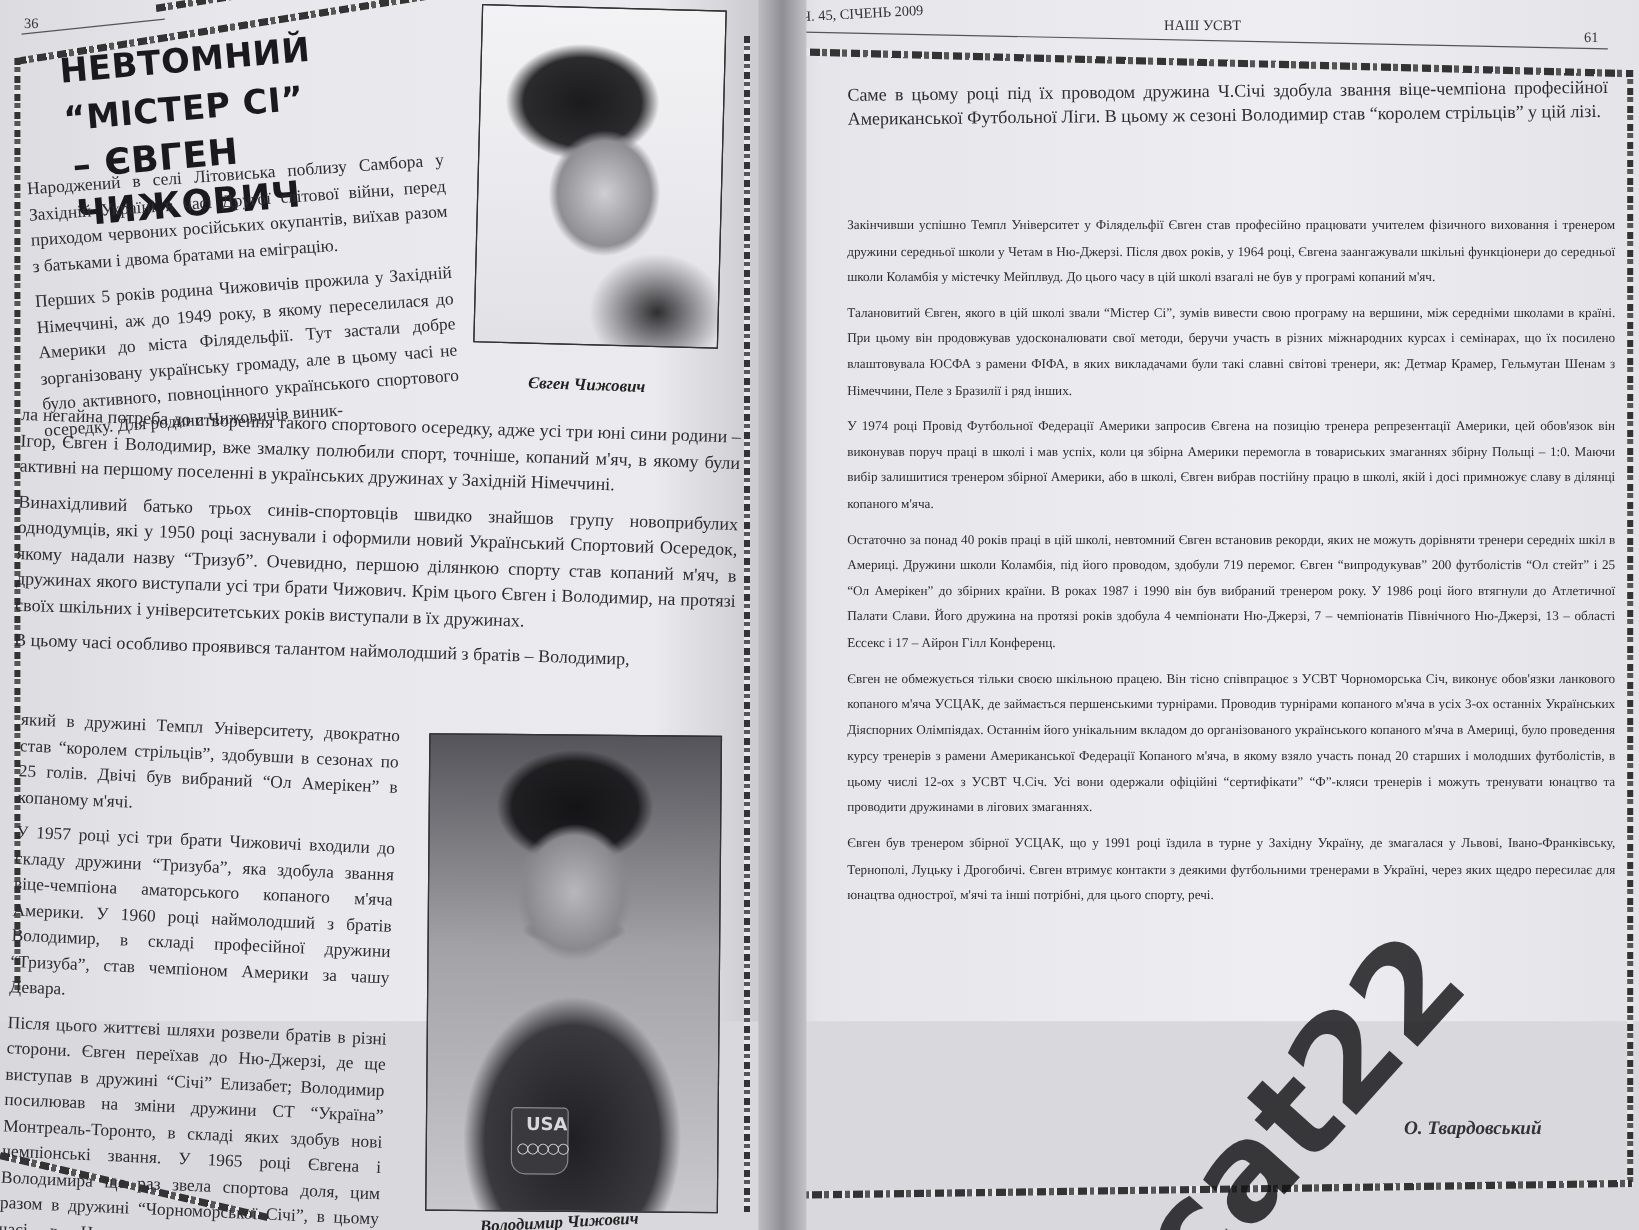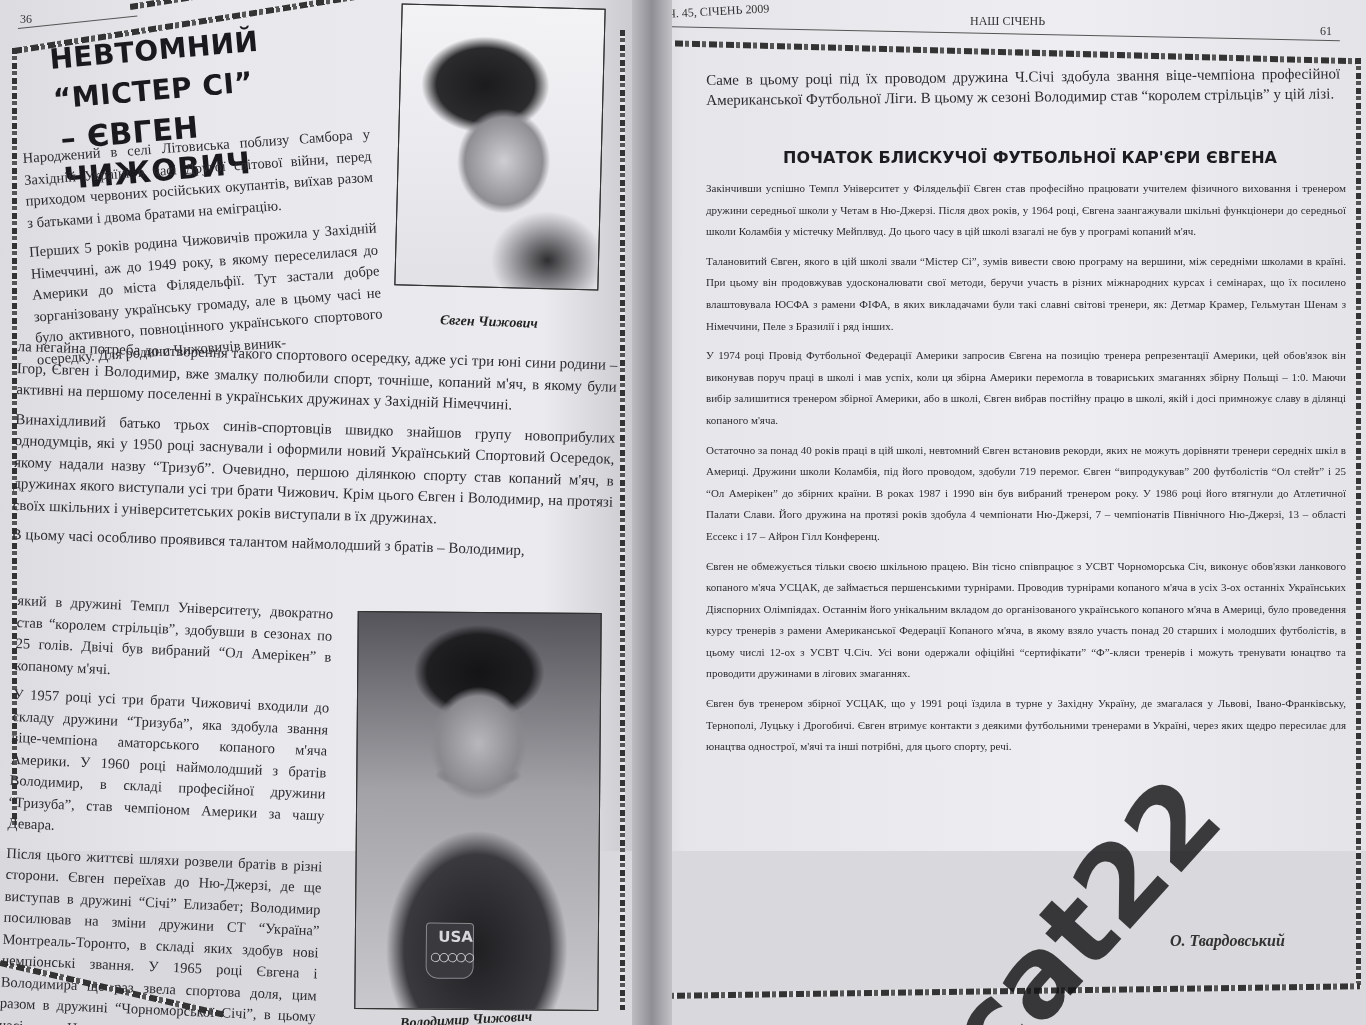--- a/index.html
+++ b/index.html
@@ -148,35 +148,34 @@
         <span class="rings">○○○○○</span>
       </div>
     </div>
     <div class="caption" style="left:400px;top:1012px;transform:rotate(-3deg);">Володимир Чижович</div>
   </div>
 
   <div class="gutter"></div>
 
   <div class="page right">
     <div class="folio" style="left:28px;top:4px;transform:rotate(-3deg);">Ч. 45, СІЧЕНЬ 2009</div>
-    <div class="folio" style="left:330px;top:14px;">НАШ СІЧЕНЬ</div>
+    <div class="folio" style="left:330px;top:14px;">НАШ УСВТ</div>
     <div class="folio" style="left:680px;top:24px;">61</div>
     <div class="header-line" style="left:20px;top:26px;width:680px;transform:rotate(1.2deg);transform-origin:left;"></div>
 
     <div class="orn-h" style="left:18px;top:40px;width:700px;transform:rotate(1.5deg);transform-origin:left;"></div>
     <div class="orn-v" style="left:16px;top:44px;height:950px;"></div>
     <div class="orn-v" style="left:716px;top:58px;height:930px;"></div>
     <div class="orn-h" style="left:20px;top:993px;width:700px;transform:rotate(-0.8deg);transform-origin:left;"></div>
   </div>
 
   <div class="col r1">
     <p>Саме в цьому році під їх проводом дружина Ч.Січі здобула звання віце-чемпіона професійної Американської Футбольної Ліги. В цьому ж сезоні Володимир став “королем стрільців” у цій лізі.</p>
   </div>
 
-  <h2 class="section-title">ПОЧАТОК БЛИСКУЧОЇ ФУТБОЛЬНОЇ КАР'ЄРИ ЄВГЕНА</h2>
 
   <div class="col r2">
     <p>Закінчивши успішно Темпл Університет у Філядельфії Євген став професійно працювати учителем фізичного виховання і тренером дружини середньої школи у Четам в Ню-Джерзі. Після двох років, у 1964 році, Євгена заангажували шкільні функціонери до середньої школи Коламбія у містечку Мейплвуд. До цього часу в цій школі взагалі не був у програмі копаний м'яч.</p>
     <p>Талановитий Євген, якого в цій школі звали “Містер Сі”, зумів вивести свою програму на вершини, між середніми школами в країні. При цьому він продовжував удосконалювати свої методи, беручи участь в різних міжнародних курсах і семінарах, що їх посилено влаштовувала ЮСФА з рамени ФІФА, в яких викладачами були такі славні світові тренери, як: Детмар Крамер, Гельмутан Шенам з Німеччини, Пеле з Бразилії і ряд інших.</p>
     <p>У 1974 році Провід Футбольної Федерації Америки запросив Євгена на позицію тренера репрезентації Америки, цей обов'язок він виконував поруч праці в школі і мав успіх, коли ця збірна Америки перемогла в товариських змаганнях збірну Польщі – 1:0. Маючи вибір залишитися тренером збірної Америки, або в школі, Євген вибрав постійну працю в школі, якій і досі примножує славу в ділянці копаного м'яча.</p>
     <p>Остаточно за понад 40 років праці в цій школі, невтомний Євген встановив рекорди, яких не можуть дорівняти тренери середніх шкіл в Америці. Дружини школи Коламбія, під його проводом, здобули 719 перемог. Євген “випродукував” 200 футболістів “Ол стейт” і 25 “Ол Амерікен” до збірних країни. В роках 1987 і 1990 він був вибраний тренером року. У 1986 році його втягнули до Атлетичної Палати Слави. Його дружина на протязі років здобула 4 чемпіонати Ню-Джерзі, 7 – чемпіонатів Північного Ню-Джерзі, 13 – області Ессекс і 17 – Айрон Гілл Конференц.</p>
     <p>Євген не обмежується тільки своєю шкільною працею. Він тісно співпрацює з УСВТ Чорноморська Січ, виконує обов'язки ланкового копаного м'яча УСЦАК, де займається першенськими турнірами. Проводив турнірами копаного м'яча в усіх 3-ох останніх Українських Діяспорних Олімпіядах. Останнім його унікальним вкладом до організованого українського копаного м'яча в Америці, було проведення курсу тренерів з рамени Американської Федерації Копаного м'яча, в якому взяло участь понад 20 старших і молодших футболістів, в цьому числі 12-ох з УСВТ Ч.Січ. Усі вони одержали офіційні “сертифікати” “Ф”-кляси тренерів і можуть тренувати юнацтво та проводити дружинами в лігових змаганнях.</p>
     <p>Євген був тренером збірної УСЦАК, що у 1991 році їздила в турне у Західну Україну, де змагалася у Львові, Івано-Франківську, Тернополі, Луцьку і Дрогобичі. Євген втримує контакти з деякими футбольними тренерами в Україні, через яких щедро пересилає для юнацтва однострої, м'ячі та інші потрібні, для цього спорту, речі.</p>
   </div>
 

